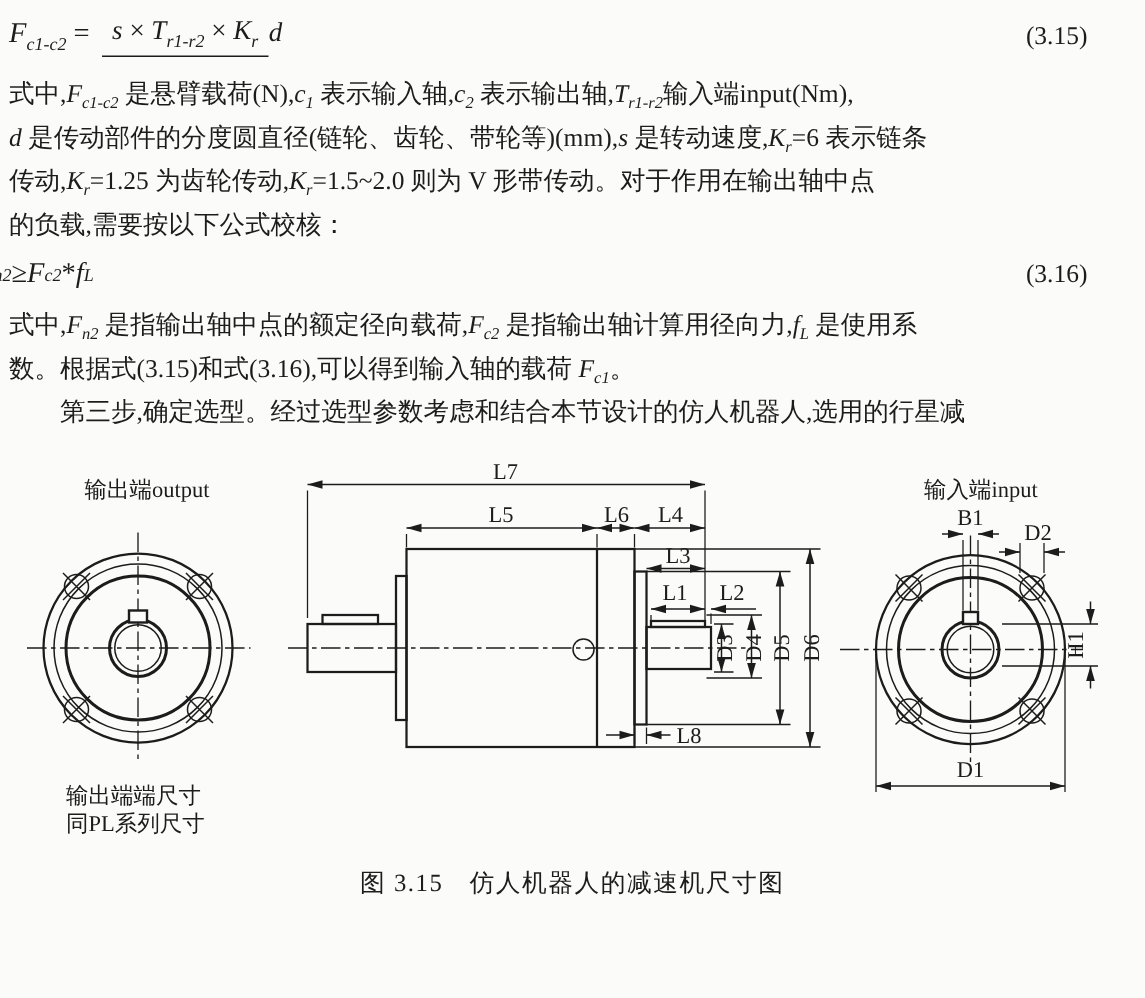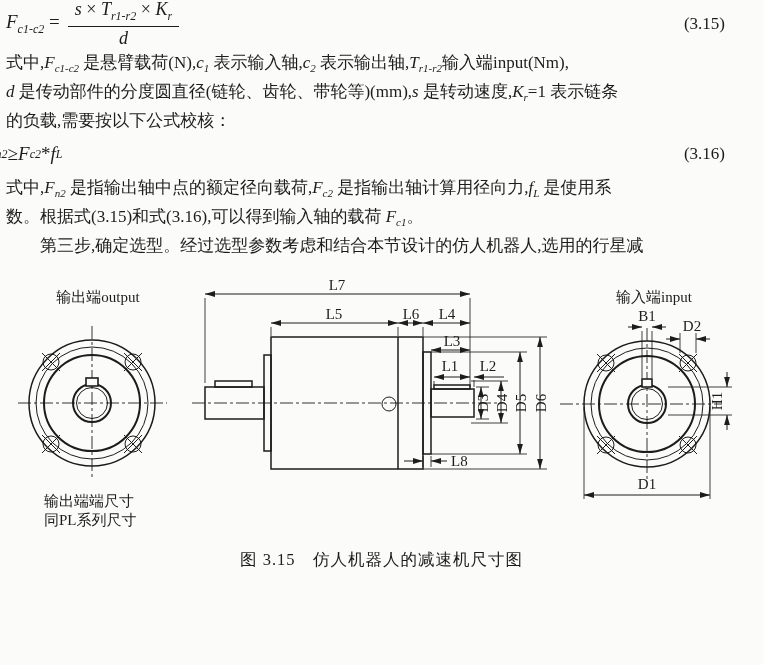--- a/index.html
+++ b/index.html
@@ -12,21 +12,21 @@
   .line{height:29px;line-height:29px;white-space:nowrap;}
   .line.ind{text-indent:34px;}
   .it{font-style:italic;}
   .sb{font-size:11px;font-style:italic;vertical-align:-4px;letter-spacing:0;}
   .eqrow{position:relative;display:flex;align-items:center;justify-content:flex-start;}
   .eqrow.r1{height:48px;}
   .eqrow.r2{height:38px;}
   .eq{display:inline-flex;align-items:center;font-size:19px;}
   .eq .sb{font-size:12px;vertical-align:-5px;}
   .eq2body{position:relative;left:-22px;}
-  .frac{display:inline-flex;flex-direction:column;text-align:center;margin-left:8px;font-size:18px;}
+  .frac{display:inline-flex;flex-direction:row;text-align:center;margin-left:8px;font-size:18px;}
   .frac .num{border-bottom:1.4px solid #1c1c1c;padding:0 7px 2px 7px;}
   .frac .den{padding-top:1px;}
   .eqlhs{display:inline-block;}
   .eqno{position:absolute;right:30px;top:50%;transform:translateY(-50%);font-size:17px;}
   .fig{display:block;margin-top:15px;}
   .caption{margin-top:12px;text-align:center;font-weight:normal;font-size:16.5px;letter-spacing:1px;}
   svg text{font-size:15px;fill:#1c1c1c;font-family:"Liberation Serif","DejaVu Serif",serif;}
   svg .ttl{font-size:15px;}
   svg .p{fill:none;stroke:#1c1c1c;stroke-width:1.5;}
   svg .pb{fill:none;stroke:#1c1c1c;stroke-width:2;}
@@ -49,21 +49,22 @@
         <span class="eqlhs"><span class="it">F</span><span class="sb">c1-c2</span><span> = </span></span>
         <span class="frac">
           <span class="num"><span class="it">s</span><span> × </span><span class="it">T</span><span class="sb">r1-r2</span><span> × </span><span class="it">K</span><span class="sb">r</span></span>
           <span class="den"><span class="it">d</span></span>
         </span>
       </span>
       <span class="eqno">(3.15)</span>
     </div>
 
     <div class="line"><span>式中,</span><span class="it">F</span><span class="sb">c1-c2</span><span> 是悬臂载荷(N),</span><span class="it">c</span><span class="sb">1</span><span> 表示输入轴,</span><span class="it">c</span><span class="sb">2</span><span> 表示输出轴,</span><span class="it">T</span><span class="sb">r1-r2</span><span>输入端input(Nm),</span></div>
-    <div class="line"><span class="it">d</span><span> 是传动部件的分度圆直径(链轮、齿轮、带轮等)(mm),</span><span class="it">s</span><span> 是转动速度,</span><span class="it">K</span><span class="sb">r</span><span>=1 表示链条</span></div>
+    <div class="line"><span class="it">d</span><span> 是传动部件的分度圆直径(链轮、齿轮、带轮等)(mm),</span><span class="it">s</span><span> 是转动速度,</span><span class="it">K</span><span class="sb">r</span><span>=6 表示链条</span></div>
+    <div class="line"><span>传动,</span><span class="it">K</span><span class="sb">r</span><span>=1.25 为齿轮传动,</span><span class="it">K</span><span class="sb">r</span><span>=1.5~2.0 则为 V 形带传动。对于作用在输出轴中点</span></div>
     <div class="line"><span>的负载,需要按以下公式校核：</span></div>
 
     <div class="eqrow r2">
       <span class="eq eq2body">
           <span class="it">F</span>
           <span class="sb">n2</span>
           <span> ≥ </span>
           <span class="it">F</span>
           <span class="sb">c2</span>
           <span> * </span>

